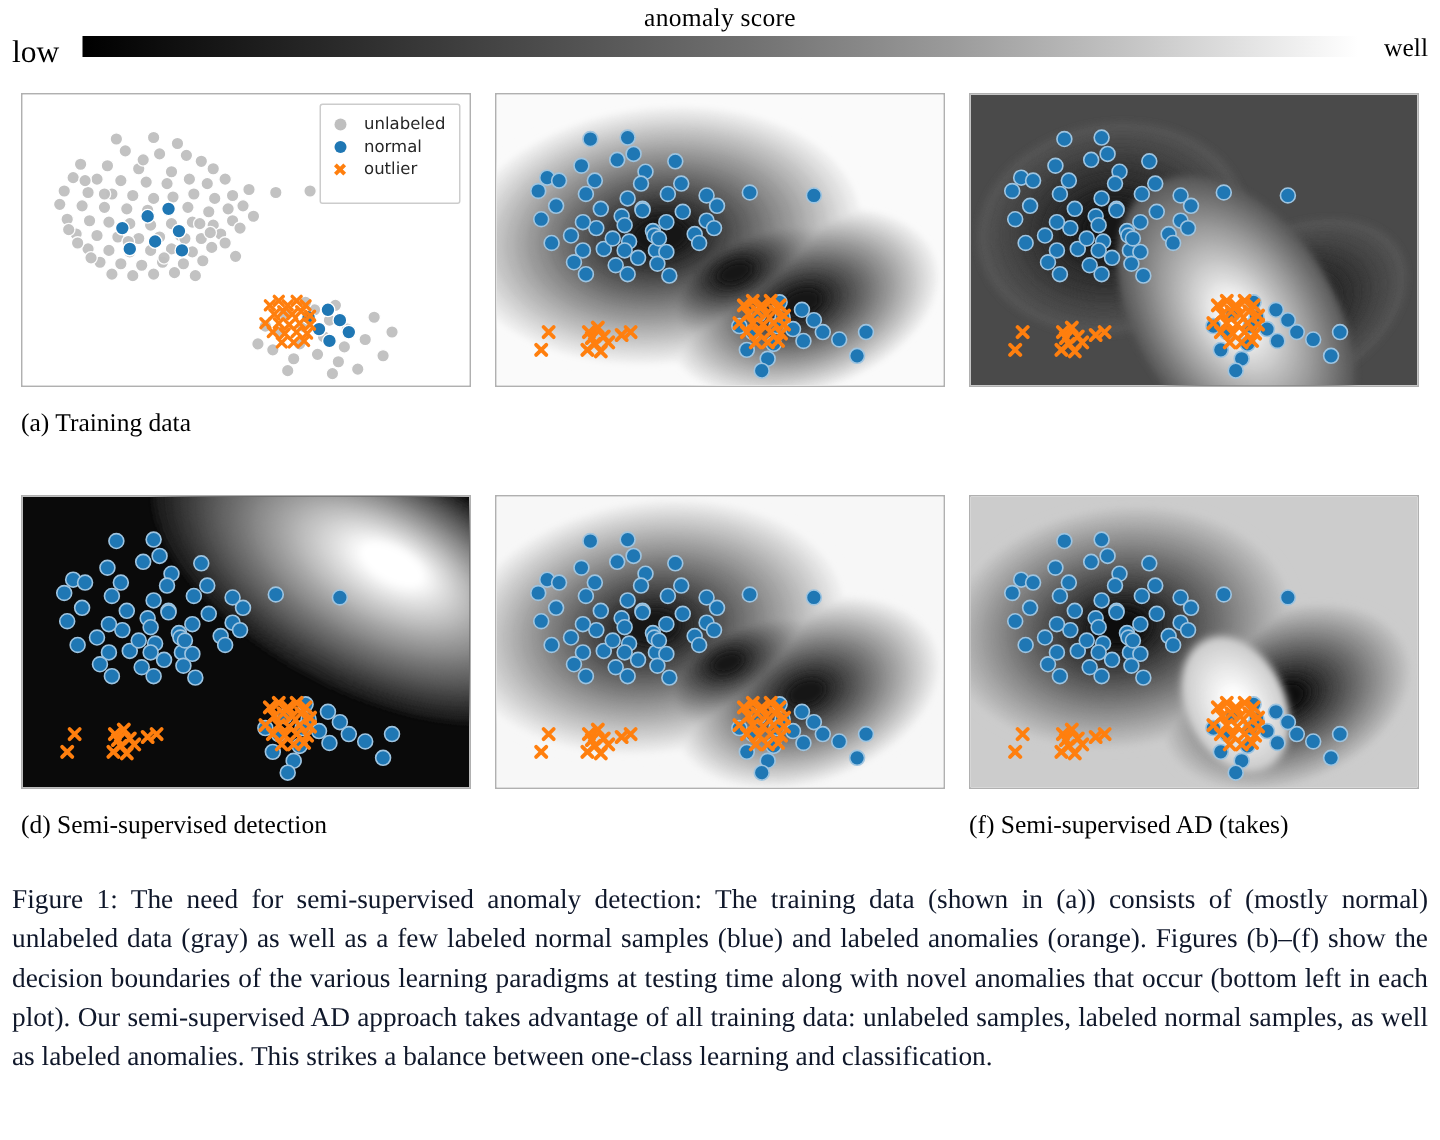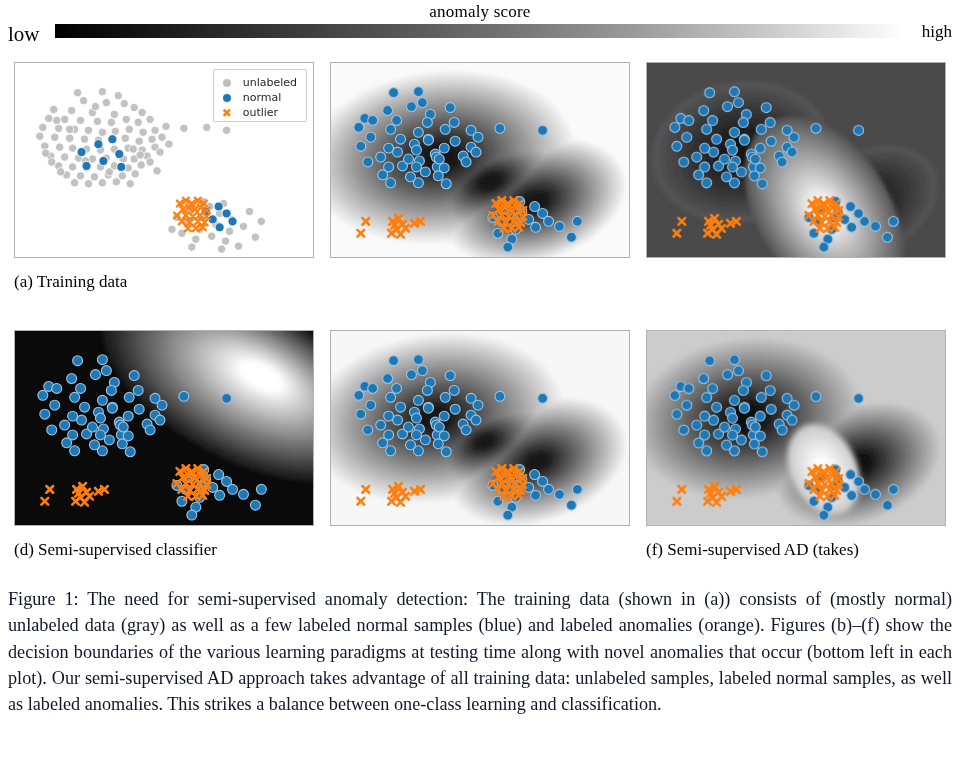--- a/index.html
+++ b/index.html
@@ -37,21 +37,21 @@
 
   
   .c0{left:14px;} .c1{left:330px;} .c2{left:646px;}
   .r0{top:62px;} .r1{top:330px;}
   .cap-r0{top:272px;} .cap-r1{top:540px;}
 
   
   .legend{
     position:absolute;right:6px;top:6px;
     background:#ffffff;border:1px solid #cccccc;border-radius:2px;
-    padding:5px 9px 1px 6px;
+    padding:5px 9px 15px 6px;
     font-family:"DejaVu Sans","Liberation Sans",sans-serif;font-size:11px;
     line-height:15px;color:#262626;
   }
   .lg-row{display:flex;align-items:center;gap:9px;height:15px;}
   .lg-mark{width:14px;display:flex;justify-content:center;align-items:center;}
   .dot{width:8px;height:8px;border-radius:50%;display:block;}
   .xg{font-size:12px;font-weight:bold;line-height:1;}
 
   
   .caption{
@@ -62,21 +62,21 @@
 </style>
 </head>
 <body>
 
 <div class="page">
 
   <div class="cbar-wrap">
     <div class="cbar-title">anomaly score</div>
     <div class="cbar-low">low</div>
     <div class="cbar-grad"></div>
-    <div class="cbar-high">high</div>
+    <div class="cbar-high">well</div>
   </div>
 
   <div class="panel c0 r0">
     <svg viewBox="0 0 300 196" preserveAspectRatio="none">
       <rect x="0" y="0" width="300" height="196" fill="#ffffff"></rect>
       <g id="a-unlabeled">
           <circle cx="88" cy="29" r="4.2" fill="#bfbfbf" stroke="#ffffff" stroke-width="0.9" opacity="0.95"></circle>
           <circle cx="69" cy="38" r="4.2" fill="#bfbfbf" stroke="#ffffff" stroke-width="0.9" opacity="0.95"></circle>
           <circle cx="92" cy="40" r="4.2" fill="#bfbfbf" stroke="#ffffff" stroke-width="0.9" opacity="0.95"></circle>
           <circle cx="110" cy="41" r="4.2" fill="#bfbfbf" stroke="#ffffff" stroke-width="0.9" opacity="0.95"></circle>
@@ -815,21 +815,21 @@
           <path d="M62.6 164.6L69.4 171.4M62.6 171.4L69.4 164.6" stroke="#ff7f0e" stroke-width="2.6" stroke-linecap="round" fill="none"></path>
           <path d="M57.6 168.6L64.4 175.4M57.6 175.4L64.4 168.6" stroke="#ff7f0e" stroke-width="2.6" stroke-linecap="round" fill="none"></path>
           <path d="M66.6 169.6L73.4 176.4M66.6 176.4L73.4 169.6" stroke="#ff7f0e" stroke-width="2.6" stroke-linecap="round" fill="none"></path>
           <path d="M71.6 163.6L78.4 170.4M71.6 170.4L78.4 163.6" stroke="#ff7f0e" stroke-width="2.6" stroke-linecap="round" fill="none"></path>
           <path d="M60.6 160.6L67.4 167.4M60.6 167.4L67.4 160.6" stroke="#ff7f0e" stroke-width="2.6" stroke-linecap="round" fill="none"></path>
           <path d="M80.6 158.6L87.4 165.4M80.6 165.4L87.4 158.6" stroke="#ff7f0e" stroke-width="2.6" stroke-linecap="round" fill="none"></path>
           <path d="M86.6 156.6L93.4 163.4M86.6 163.4L93.4 156.6" stroke="#ff7f0e" stroke-width="2.6" stroke-linecap="round" fill="none"></path>
         </g>
       </svg>
   </div>
-  <div class="cap c0 cap-r1">(d) Semi-supervised classifier</div>
+  <div class="cap c0 cap-r1">(d) Semi-supervised detection</div>
 
   <div class="panel c1 r1">
     <svg viewBox="0 0 300 196" preserveAspectRatio="none">
         <defs>
           <filter id="e-contours-blur" x="-60%" y="-60%" width="220%" height="220%">
             <feGaussianBlur stdDeviation="2.2"></feGaussianBlur>
           </filter>
         </defs>
       <rect x="0" y="0" width="300" height="196" fill="#f7f7f7"></rect>
       <g id="e-contours">

